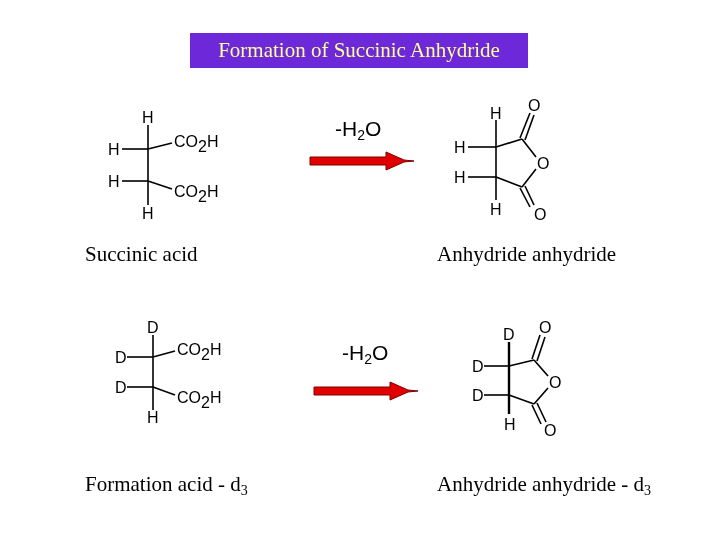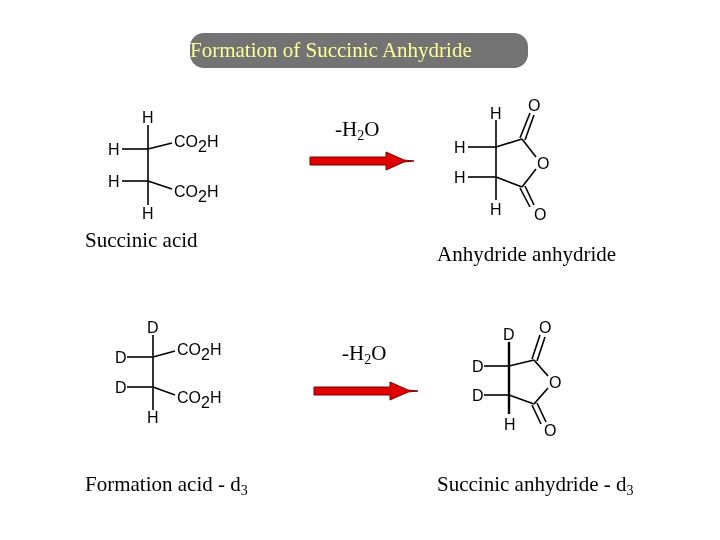--- a/index.html
+++ b/index.html
@@ -2,33 +2,32 @@
 <html><head>
 <meta charset="utf-8">
 <style>
   html, body { margin: 0; padding: 0; }
   body {
     width: 720px; height: 540px; background: #ffffff; position: relative; overflow: hidden;
     font-family: "Liberation Serif", "DejaVu Serif", serif;
   }
   .title-box {
     position: absolute; left: 190px; top: 33px; width: 338px; height: 35px;
-    background: #737373; color: #ffff99;
-    font-size: 21px; line-height: 35px; text-align: left;
+    background: #6d28d9; color: #ffff99;
+    font-size: 21px; line-height: 35px; text-align: center;
     font-family: "Liberation Serif", serif;
-    border-radius: 14px;
   }
   .caption {
     position: absolute; font-size: 21px; color: #000000; white-space: nowrap;
     font-family: "Liberation Serif", serif;
   }
   .caption sub, .reagent sub { font-size: 14px; vertical-align: -4px; line-height: 0; }
   .reagent {
     position: absolute; font-size: 21px; color: #000; white-space: nowrap;
-    font-family: Liberation Serif, serif;
+    font-family: Liberation Sans, sans-serif;
   }
   .mol { position: absolute; }
   .mol text { font-family: "Liberation Sans", "DejaVu Sans", sans-serif; font-size: 16px; fill: #000; }
   .arrow { position: absolute; }
 </style>
 </head>
 <body>
 
 <div class="title-box">Formation of Succinic Anhydride</div>
 
@@ -66,21 +65,21 @@
   <line x1="75" y1="91" x2="84" y2="110" stroke="#000" stroke-width="1.6"></line>
   <text x="40" y="24">H</text>
   <text x="4" y="58">H</text>
   <text x="4" y="88">H</text>
   <text x="40" y="120">H</text>
   <text x="78" y="16">O</text>
   <text x="87" y="74">O</text>
   <text x="84" y="125">O</text>
 </svg>
 
-<div class="caption" style="left:85px;top:228px">Succinic acid</div>
+<div class="caption" style="left:85px;top:242px">Succinic acid</div>
 <div class="caption" style="left:437px;top:242px">Anhydride anhydride</div>
 
 <svg class="mol" style="left:105px;top:315px" width="150" height="120" viewBox="0 0 150 120">
   <line x1="48" y1="20" x2="48" y2="95" stroke="#000" stroke-width="1.6"></line>
   <line x1="22" y1="42" x2="48" y2="42" stroke="#000" stroke-width="1.6"></line>
   <line x1="22" y1="72" x2="48" y2="72" stroke="#000" stroke-width="1.6"></line>
   <line x1="48" y1="42" x2="70" y2="36" stroke="#000" stroke-width="1.6"></line>
   <line x1="48" y1="72" x2="70" y2="80" stroke="#000" stroke-width="1.6"></line>
   <text x="42" y="18">D</text>
   <text x="10" y="48">D</text>
@@ -111,13 +110,13 @@
   <text x="35" y="22">D</text>
   <text x="4" y="54">D</text>
   <text x="4" y="83">D</text>
   <text x="36" y="112">H</text>
   <text x="71" y="15">O</text>
   <text x="81" y="70">O</text>
   <text x="76" y="118">O</text>
 </svg>
 
 <div class="caption" style="left:85px;top:472px"><span>Formation acid - d</span><sub>3</sub></div>
-<div class="caption" style="left:437px;top:472px"><span>Succinic anhydride - d</span><sub>3</sub></div>
+<div class="caption" style="left:437px;top:472px"><span>Anhydride anhydride - d</span><sub>3</sub></div>
 
 </body></html>

